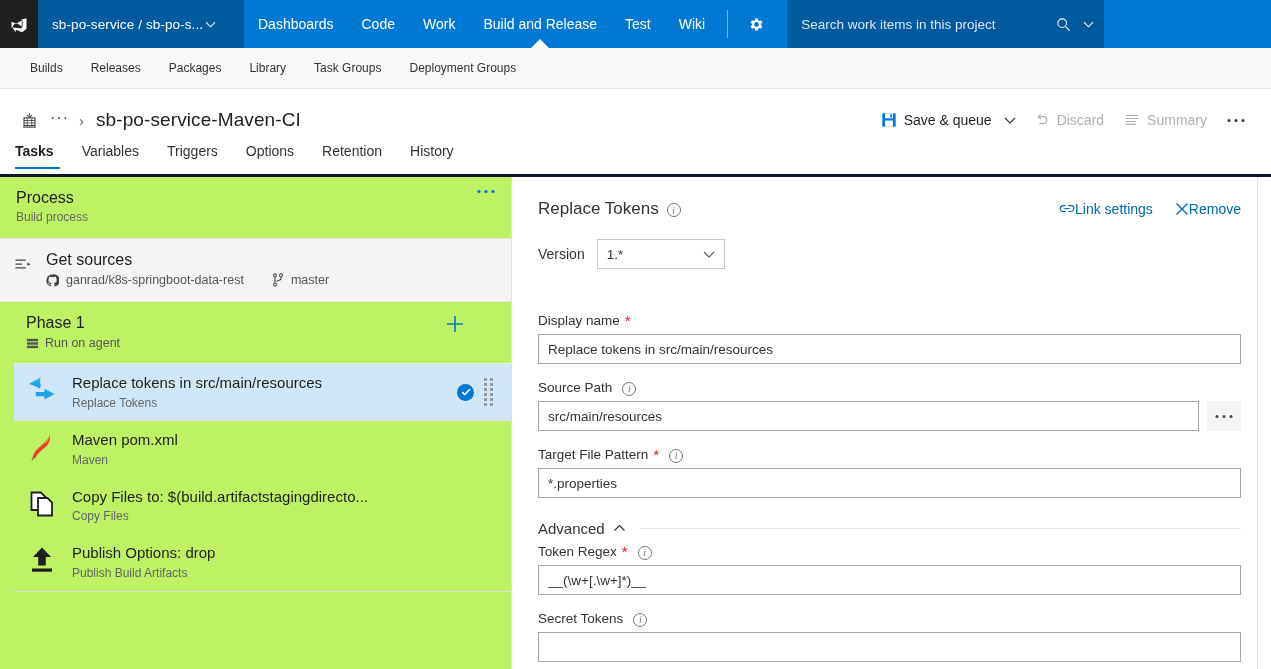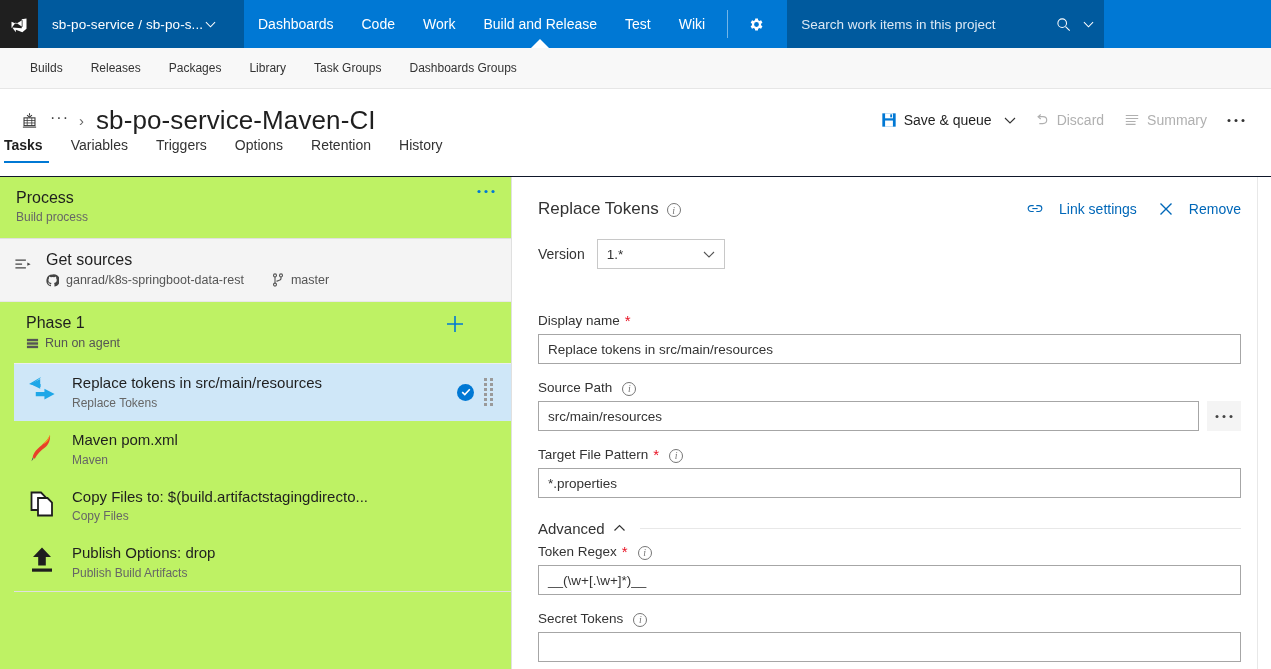--- a/index.html
+++ b/index.html
@@ -70,32 +70,32 @@
     font-size: 12px; color: #333; padding: 0 14px; line-height: 40px;
     white-space: nowrap;
   }
 
   
   .pagehead { background: #fff; padding: 0 16px; }
   .crumbrow { display: flex; align-items: center; height: 48px; padding-top: 14px; }
   .crumb-icon { width: 26px; display: flex; align-items: center; justify-content: center; }
   .crumb-dots { color: #444; font-size: 16px; padding: 0 10px 4px 8px; letter-spacing: 1px;}
   .crumb-chev { color: #666; font-size: 15px; padding-right: 12px; }
-  .page-title { font-size: 26px; color: #1f1f1f; font-weight: 400; letter-spacing: .1px;}
+  .page-title { font-size: 19px; color: #1f1f1f; font-weight: 400; letter-spacing: .1px;}
   .toolbar { margin-left: auto; display: flex; align-items: center; gap: 0; }
   .tb-btn {
     display: flex; align-items: center; gap: 7px;
     font-size: 14px; color: #1f1f1f; padding: 6px 10px; white-space: nowrap;
   }
   .tb-btn.disabled { color: #b0b0b0; }
   .tb-chev { color: #444; font-size: 12px; padding: 0 8px 0 2px; }
   .tb-dots { font-size: 17px; color: #333; padding: 0 10px; letter-spacing: 1.5px; }
 
-  .tabs { display: flex; align-items: flex-start; gap: 0; height: 40px; padding-left: 0;
-          border-bottom: 1px solid #0f172a; background: #fff; }
+  .tabs { display: flex; align-items: center; gap: 0; height: 40px; padding-left: 11px;
+          border-bottom: 3px solid #0f172a; background: #fff; }
   .tab {
     font-size: 14px; color: #333; padding: 0 10px 9px 10px; position: relative;
     margin-right: 8px;
   }
   .tab:first-child { padding-left: 4px; margin-left: 0;}
   .tab.active { color: #1f1f1f; font-weight: 700; }
   .tab.active::after {
     content: ""; position: absolute; left: 4px; right: 4px; bottom: -1px;
     height: 2px; background: #0078d4;
   }
@@ -153,21 +153,21 @@
   .right { flex: 1; padding: 22px 30px 0 26px; position: relative; overflow: hidden; }
   .rp-head { display: flex; align-items: center; margin-bottom: 20px; }
   .rp-title { font-size: 17px; color: #333; }
   .info {
     display: inline-flex; width: 14px; height: 14px; border: 1px solid #767676;
     border-radius: 50%; color: #767676; font-size: 10px; font-style: italic;
     align-items: center; justify-content: center; margin-left: 8px;
     font-family: "Liberation Serif", serif; flex: 0 0 14px; position: relative; top: 1px;
   }
   .rp-actions { margin-left: auto; display: flex; align-items: center; gap: 22px; }
-  .rp-action { display: flex; align-items: center; gap: 16px; color: #0067b8; font-size: 14px; }
+  .rp-action { display: flex; align-items: center; gap: 0; color: #0067b8; font-size: 14px; }
 
   .version-row { display: flex; align-items: center; gap: 12px; margin-bottom: 44px; }
   .version-label { font-size: 14px; color: #333; }
   .select {
     width: 128px; height: 30px; border: 1px solid #c8c8c8; background: #fff;
     display: flex; align-items: center; padding: 0 9px; font-size: 13.5px; color: #333;
   }
   .select .sv { flex: 1; }
 
   .field { margin-bottom: 16px; }
@@ -255,21 +255,21 @@
     </span>
   </div>
 </div>
 
 <div class="subnav">
   <div class="subnav-item">Builds</div>
   <div class="subnav-item">Releases</div>
   <div class="subnav-item">Packages</div>
   <div class="subnav-item">Library</div>
   <div class="subnav-item">Task Groups</div>
-  <div class="subnav-item">Dashboards Groups</div>
+  <div class="subnav-item">Deployment Groups</div>
 </div>
 
 <div class="pagehead">
   <div class="crumbrow">
     <div class="crumb-icon">
       <svg width="17" height="17" viewBox="0 0 18 18">
         <path d="M9 1.2v2.4M6.4 3.2l2.6 2.2 2.6-2.2" stroke="#333" stroke-width="1.1" fill="none"></path>
         <rect x="3.2" y="6.2" width="11.6" height="8.2" stroke="#333" stroke-width="1.1" fill="none"></rect>
         <path d="M3.2 9h11.6M3.2 11.6h11.6M6.6 6.2v8.2M11.4 6.2v8.2" stroke="#333" stroke-width=".8"></path>
         <path d="M2 16h14" stroke="#333" stroke-width="1.1"></path>

